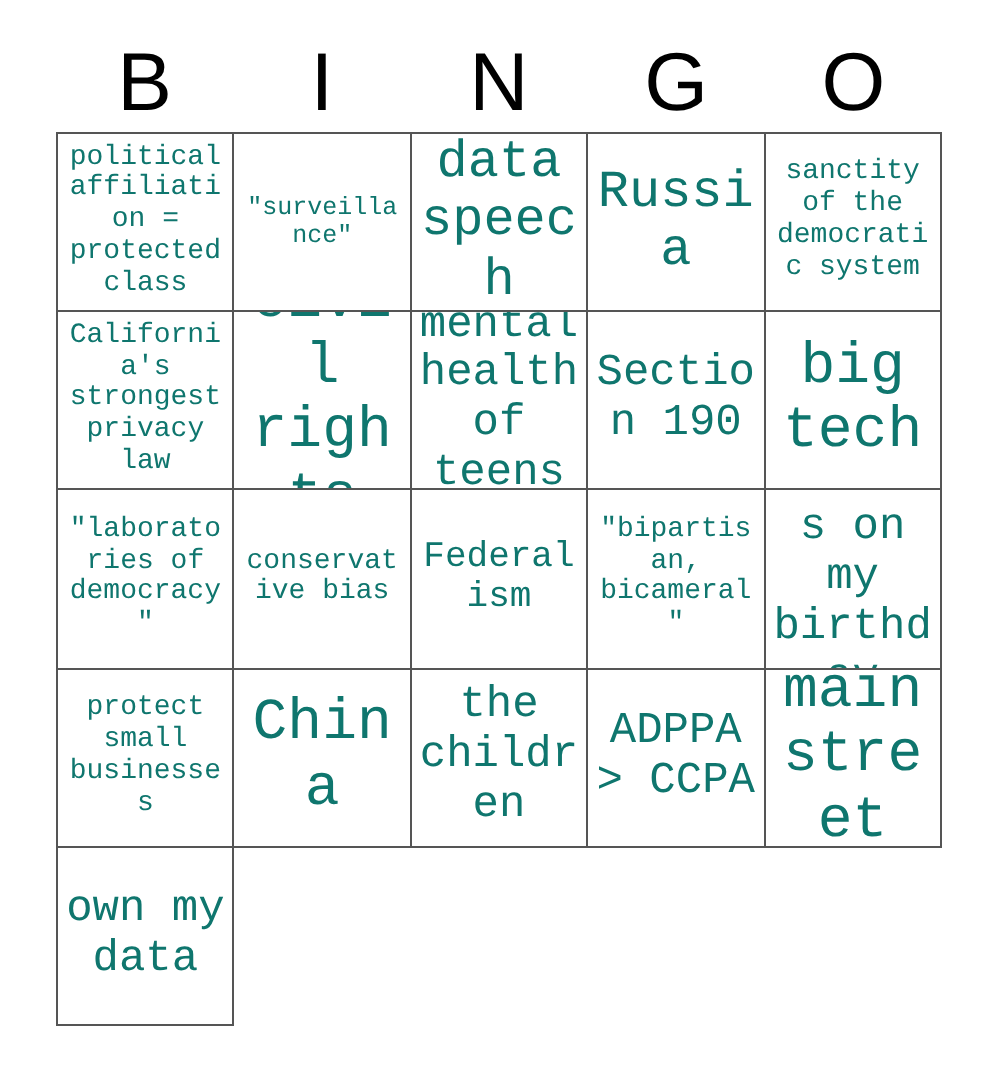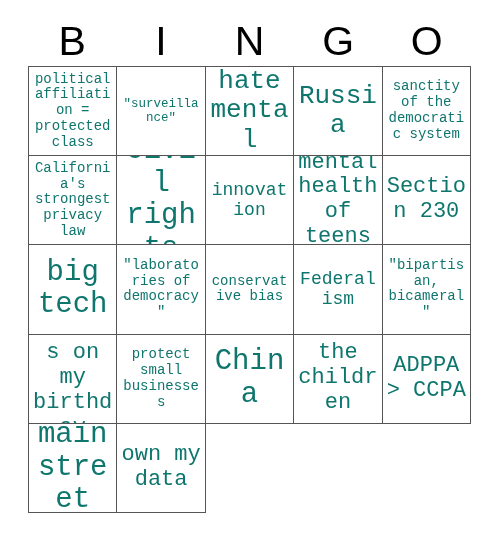--- a/index.html
+++ b/index.html
@@ -107,43 +107,40 @@
 
   <div class="bingo-grid">
 
     <div class="bingo-cell fs-sm">
       <span class="cell-text">political affiliation = protected class</span>
     </div>
     <div class="bingo-cell fs-xs">
       <span class="cell-text">"surveillance"</span>
     </div>
     <div class="bingo-cell fs-xl">
-      <span class="cell-text">hate mental</span>
+      <span class="cell-text">data speech</span>
     </div>
     <div class="bingo-cell fs-xl">
       <span class="cell-text">Russia</span>
     </div>
     <div class="bingo-cell fs-sm">
       <span class="cell-text">sanctity of the democratic system</span>
     </div>
 
     <div class="bingo-cell fs-sm">
       <span class="cell-text">California's strongest privacy law</span>
     </div>
     <div class="bingo-cell fs-xxl">
       <span class="cell-text">civil rights</span>
     </div>
-    <div class="bingo-cell fs-md">
-      <span class="cell-text">innovation</span>
-    </div>
     <div class="bingo-cell fs-lg">
       <span class="cell-text">mental health of teens</span>
     </div>
     <div class="bingo-cell fs-lg">
-      <span class="cell-text">Section 230</span>
+      <span class="cell-text">Section 190</span>
     </div>
 
     <div class="bingo-cell fs-xxl">
       <span class="cell-text">big tech</span>
     </div>
     <div class="bingo-cell fs-sm">
       <span class="cell-text">"laboratories of democracy"</span>
     </div>
     <div class="bingo-cell fs-sm">
       <span class="cell-text">conservative bias</span>

